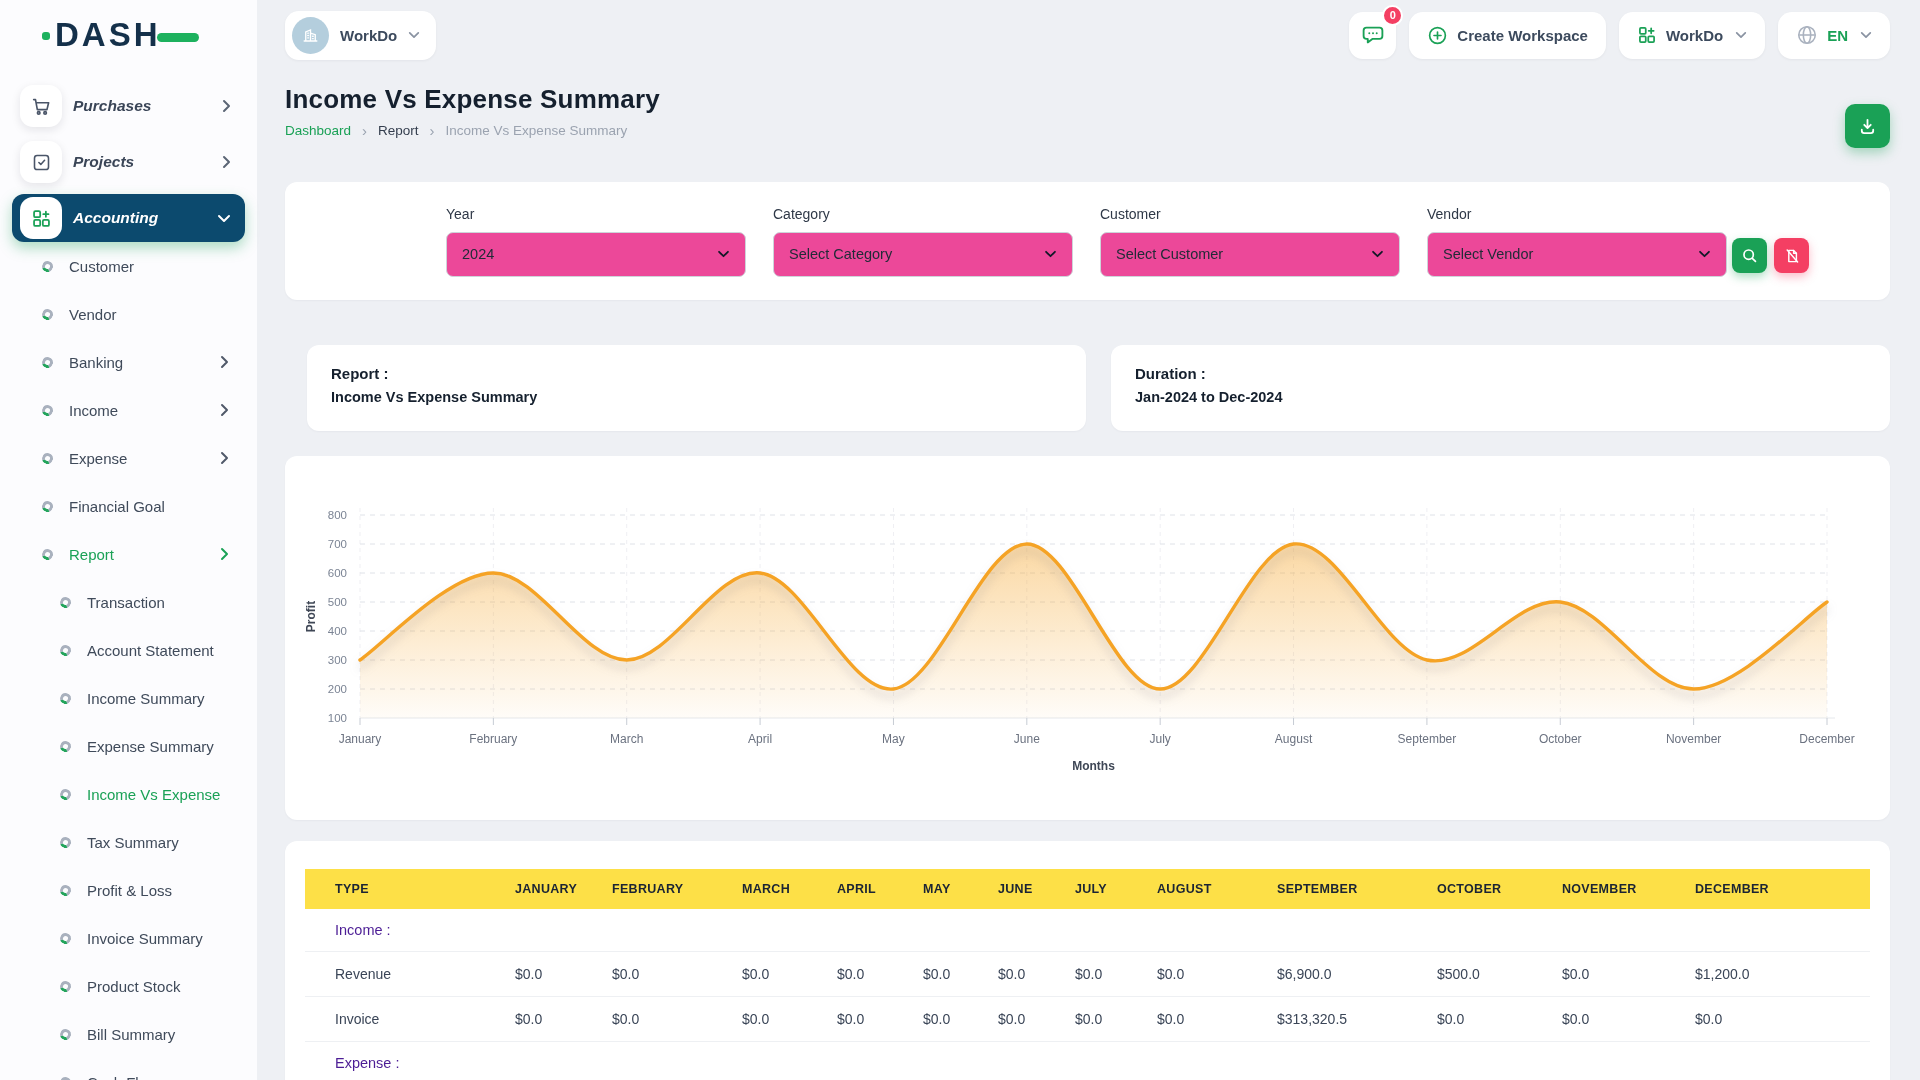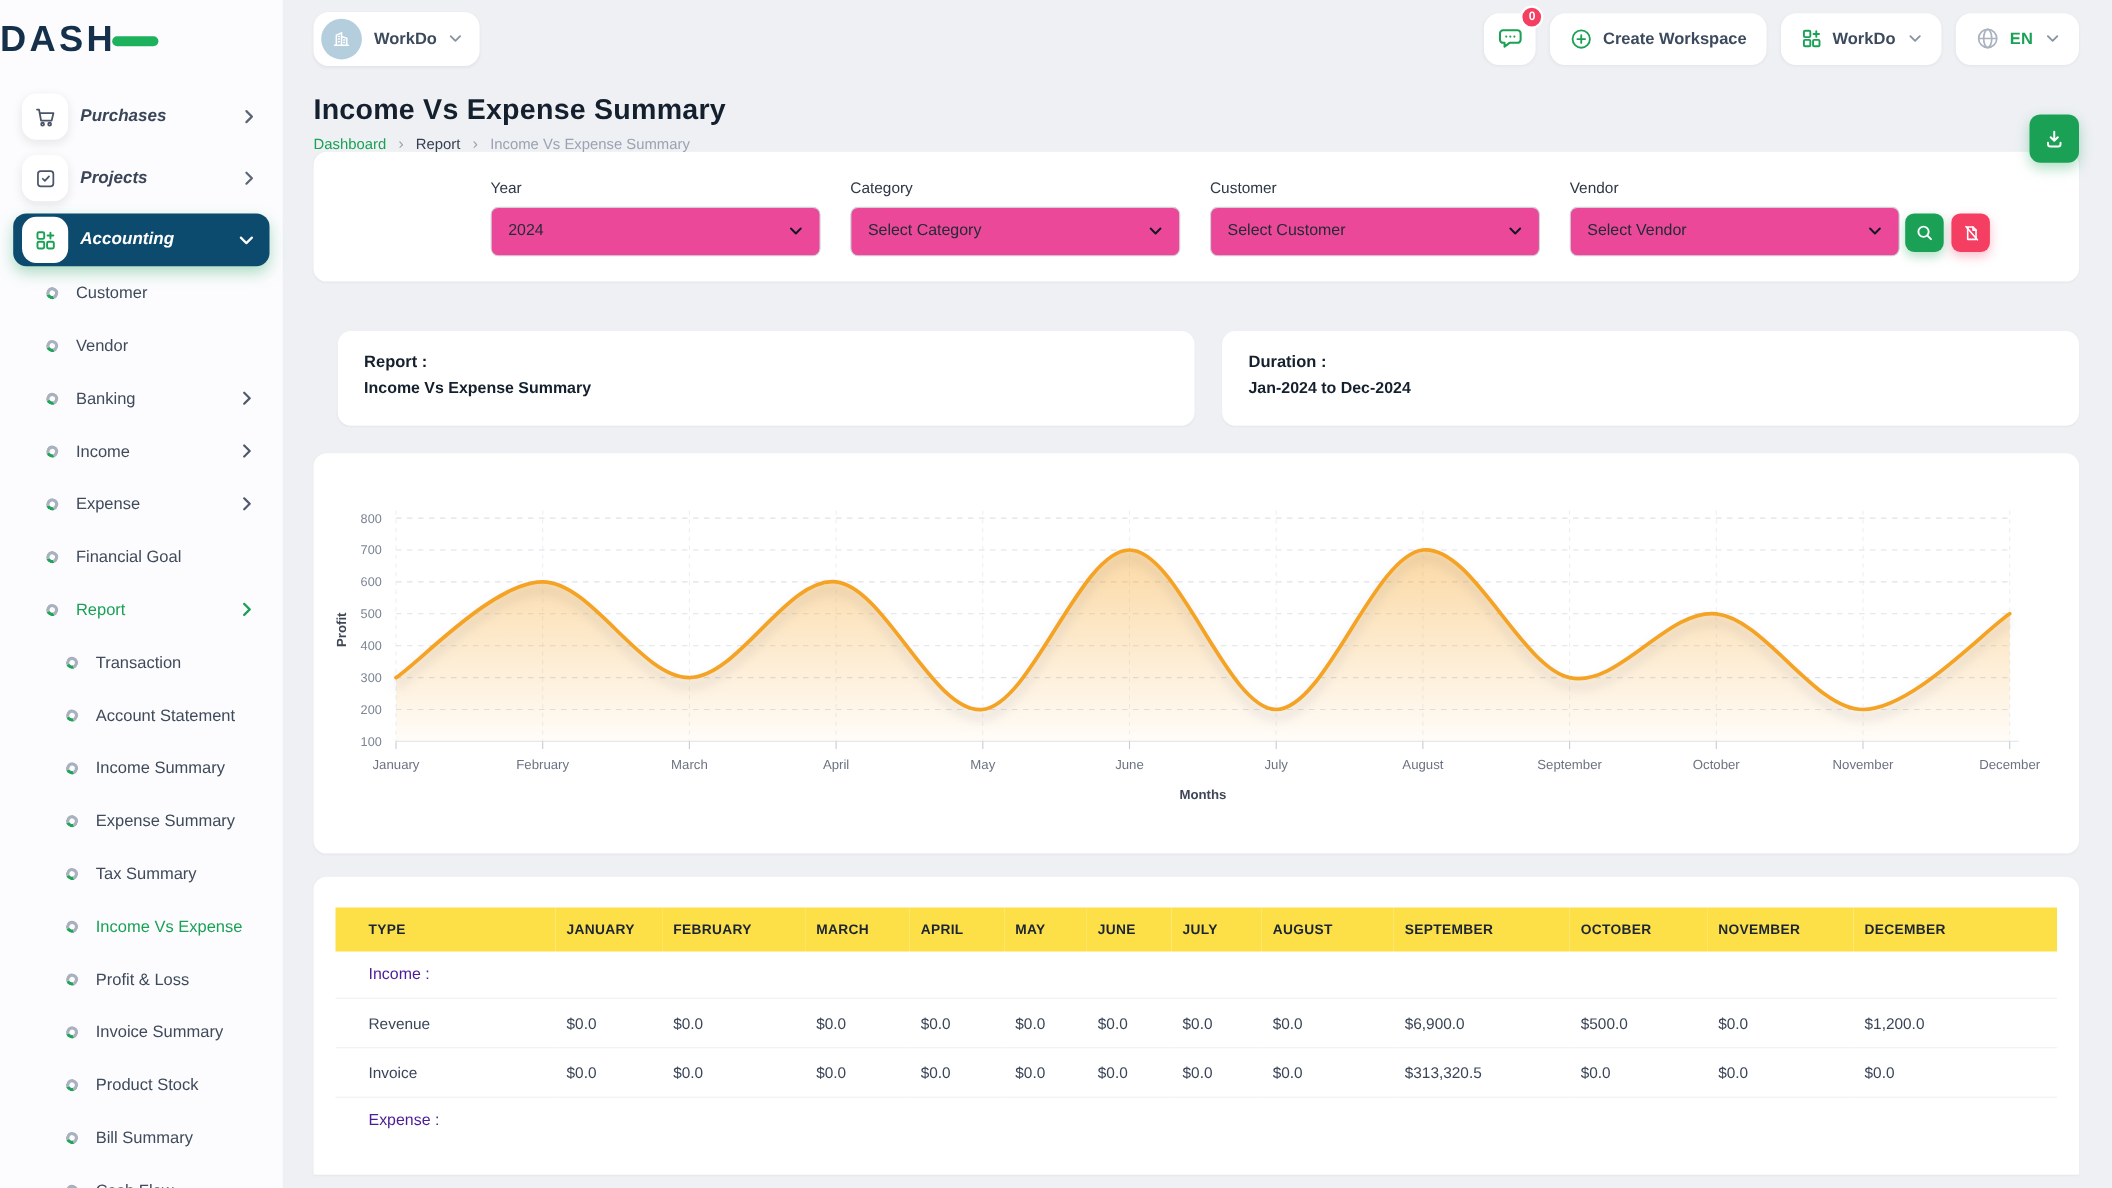--- a/index.html
+++ b/index.html
@@ -7,21 +7,21 @@
   body {
     font-family: "Liberation Sans", sans-serif;
     background: #eef0f4;
     color: #2f3a4c;
   }
   
   .sidebar {
     position: fixed; left: 0; top: 0; width: 257px; height: 1080px;
     background: #fcfcfe; z-index: 5;
   }
-  .logo-wrap { height: 70px; display: flex; align-items: center; }
+  .logo-wrap { height: 70px; display: flex; align-items: center; padding-left: 55px; }
   .logo { position: relative; display: flex; align-items: center; }
   .logo-text {
     font-size: 33px; font-weight: 800; letter-spacing: 3px; color: #14304a;
   }
   .logo-dash { display: inline-block; width: 42px; height: 9px; background: #1db15e; border-radius: 5px; margin-left: -4px; margin-top: 4px; }
   .logo-dot { position: absolute; left: -13px; top: 16px; width: 8px; height: 8px; border-radius: 3px; background: #1db15e; }
   .menu { padding: 4px 0 0 0; }
   .s-item {
     display: flex; align-items: center; height: 48px; margin: 8px 12px 0 12px;
     padding: 0 14px 0 8px; gap: 11px; border-radius: 12px; cursor: pointer; font-style: italic;
@@ -90,21 +90,21 @@
   .bc-sep { color: #9aa3b0; font-size: 15px; line-height: 1; }
   .bc-mid { color: #343e4e; cursor: pointer; }
   .bc-cur { color: #9ba3b0; }
   .dl-btn {
     position: absolute; right: 0; top: 20px; width: 45px; height: 44px; border-radius: 10px;
     background: #1aa156; display: flex; align-items: center; justify-content: center; cursor: pointer;
     box-shadow: 0 5px 12px rgba(26,161,86,0.35);
   }
   
   .card { background: #fff; border-radius: 12px; box-shadow: 0 1px 2px rgba(16,24,40,0.04); }
-  .filter-card { height: 118px; display: flex; align-items: center; padding: 0 26px; }
+  .filter-card { margin-top: 44px; height: 118px; display: flex; align-items: center; padding: 0 26px; }
   .filter-spacer { width: 135px; flex: 0 0 auto; }
   .field { width: 300px; margin-right: 27px; }
   .field-label { font-size: 14px; color: #2e3847; margin-bottom: 10px; }
   .select-box {
     height: 45px; border: 1px solid #ced4da; border-radius: 7px; padding: 0 15px;
     display: flex; align-items: center; justify-content: space-between; cursor: pointer;
     font-size: 14.5px; color: #222b38; background: #ec4899;
   }
   .select-box .chev { color: #111827; }
   .filter-actions { display: flex; gap: 7px; margin-top: 29px; margin-left: 5px; }
@@ -257,27 +257,27 @@
       <span class="s-sub-label">Account Statement</span>
     </div>
     <div class="s-sub l2">
       <span class="donut"></span>
       <span class="s-sub-label">Income Summary</span>
     </div>
     <div class="s-sub l2">
       <span class="donut"></span>
       <span class="s-sub-label">Expense Summary</span>
     </div>
+    <div class="s-sub l2 active-green">
+      <span class="donut"></span>
+      <span class="s-sub-label">Income Vs Expense</span>
+    </div>
     <div class="s-sub l2">
       <span class="donut"></span>
       <span class="s-sub-label">Tax Summary</span>
-    </div>
-    <div class="s-sub l2 active-green">
-      <span class="donut"></span>
-      <span class="s-sub-label">Income Vs Expense</span>
     </div>
     <div class="s-sub l2">
       <span class="donut"></span>
       <span class="s-sub-label">Profit &amp; Loss</span>
     </div>
     <div class="s-sub l2">
       <span class="donut"></span>
       <span class="s-sub-label">Invoice Summary</span>
     </div>
     <div class="s-sub l2">

